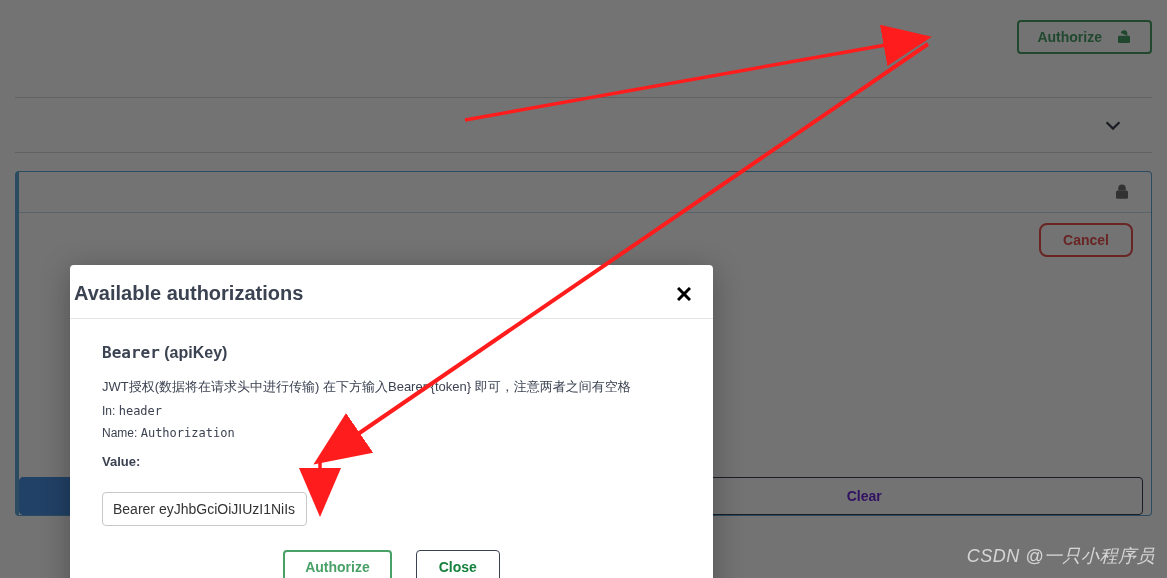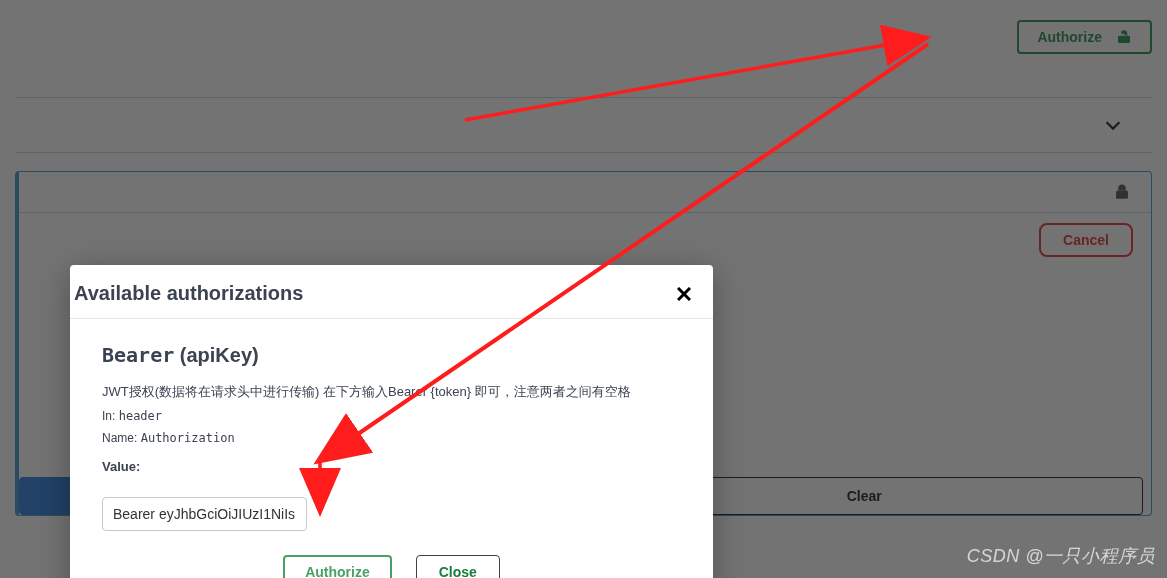--- a/index.html
+++ b/index.html
@@ -31,38 +31,38 @@
     font-weight:700; font-size:14px; padding:7px 22px; border-radius:8px;
     cursor:pointer;
   }
   .op-rest { height:210px; }
   .btnrow { display:flex; gap:0; padding: 0 8px 0 0; }
   .btnrow button {
     flex:1; height:38px; font-size:14px; font-weight:700;
     border-radius:4px; cursor:pointer;
   }
   .execute-btn { background:#4990e2; border:1px solid #4990e2; color:#fff; margin-right:9px; }
-  .clear-btn { background:#fff; border:1.5px solid #3b4251; color:#404040; }
+  .clear-btn { background:#fff; border:1.5px solid #3b4251; color:#6d28d9; }
 
   
   .dim { position:absolute; inset:0; background:rgba(0,0,0,0.55); pointer-events:none; }
 
   
   .modal {
     position:absolute; left:70px; top:265px; width:643px; background:#fff;
     border-radius:4px; box-shadow:0 6px 30px rgba(0,0,0,0.3); z-index:5;
   }
   .modal-head {
     display:flex; justify-content:space-between; align-items:center;
     padding:17px 22px 13px 4px; border-bottom:1px solid #e5e5e5;
   }
   .modal-title { font-size:20px; font-weight:700; color:#3b4251; }
   .close-x { width:14px; height:14px; stroke:#000; stroke-width:3; cursor:pointer; }
   .modal-body { padding:24px 32px 18px 32px; }
-  .scheme-title { font-size:20px; color:#3b4251; font-weight:700; }
+  .scheme-title { font-size:16px; color:#3b4251; font-weight:700; }
   .scheme-name { font-family: ui-monospace,Menlo,Consolas,monospace; font-weight:700; }
   .scheme-kind { font-family: inherit; font-weight:700; }
   .desc { margin-top:16px; font-size:13px; color:#3b4251; }
   .meta { margin-top:8px; font-size:12px; color:#3b4251; }
   .meta .mono { font-family: ui-monospace,Menlo,Consolas,monospace; font-size:12px; }
   .val-label { margin-top:14px; font-size:13px; font-weight:700; color:#3b4251; }
   .val-input {
     margin-top:23px; width:205px; padding:8px 10px; font-size:14px;
     border:1px solid #c8c8c8; border-radius:4px; color:#333;
   }

